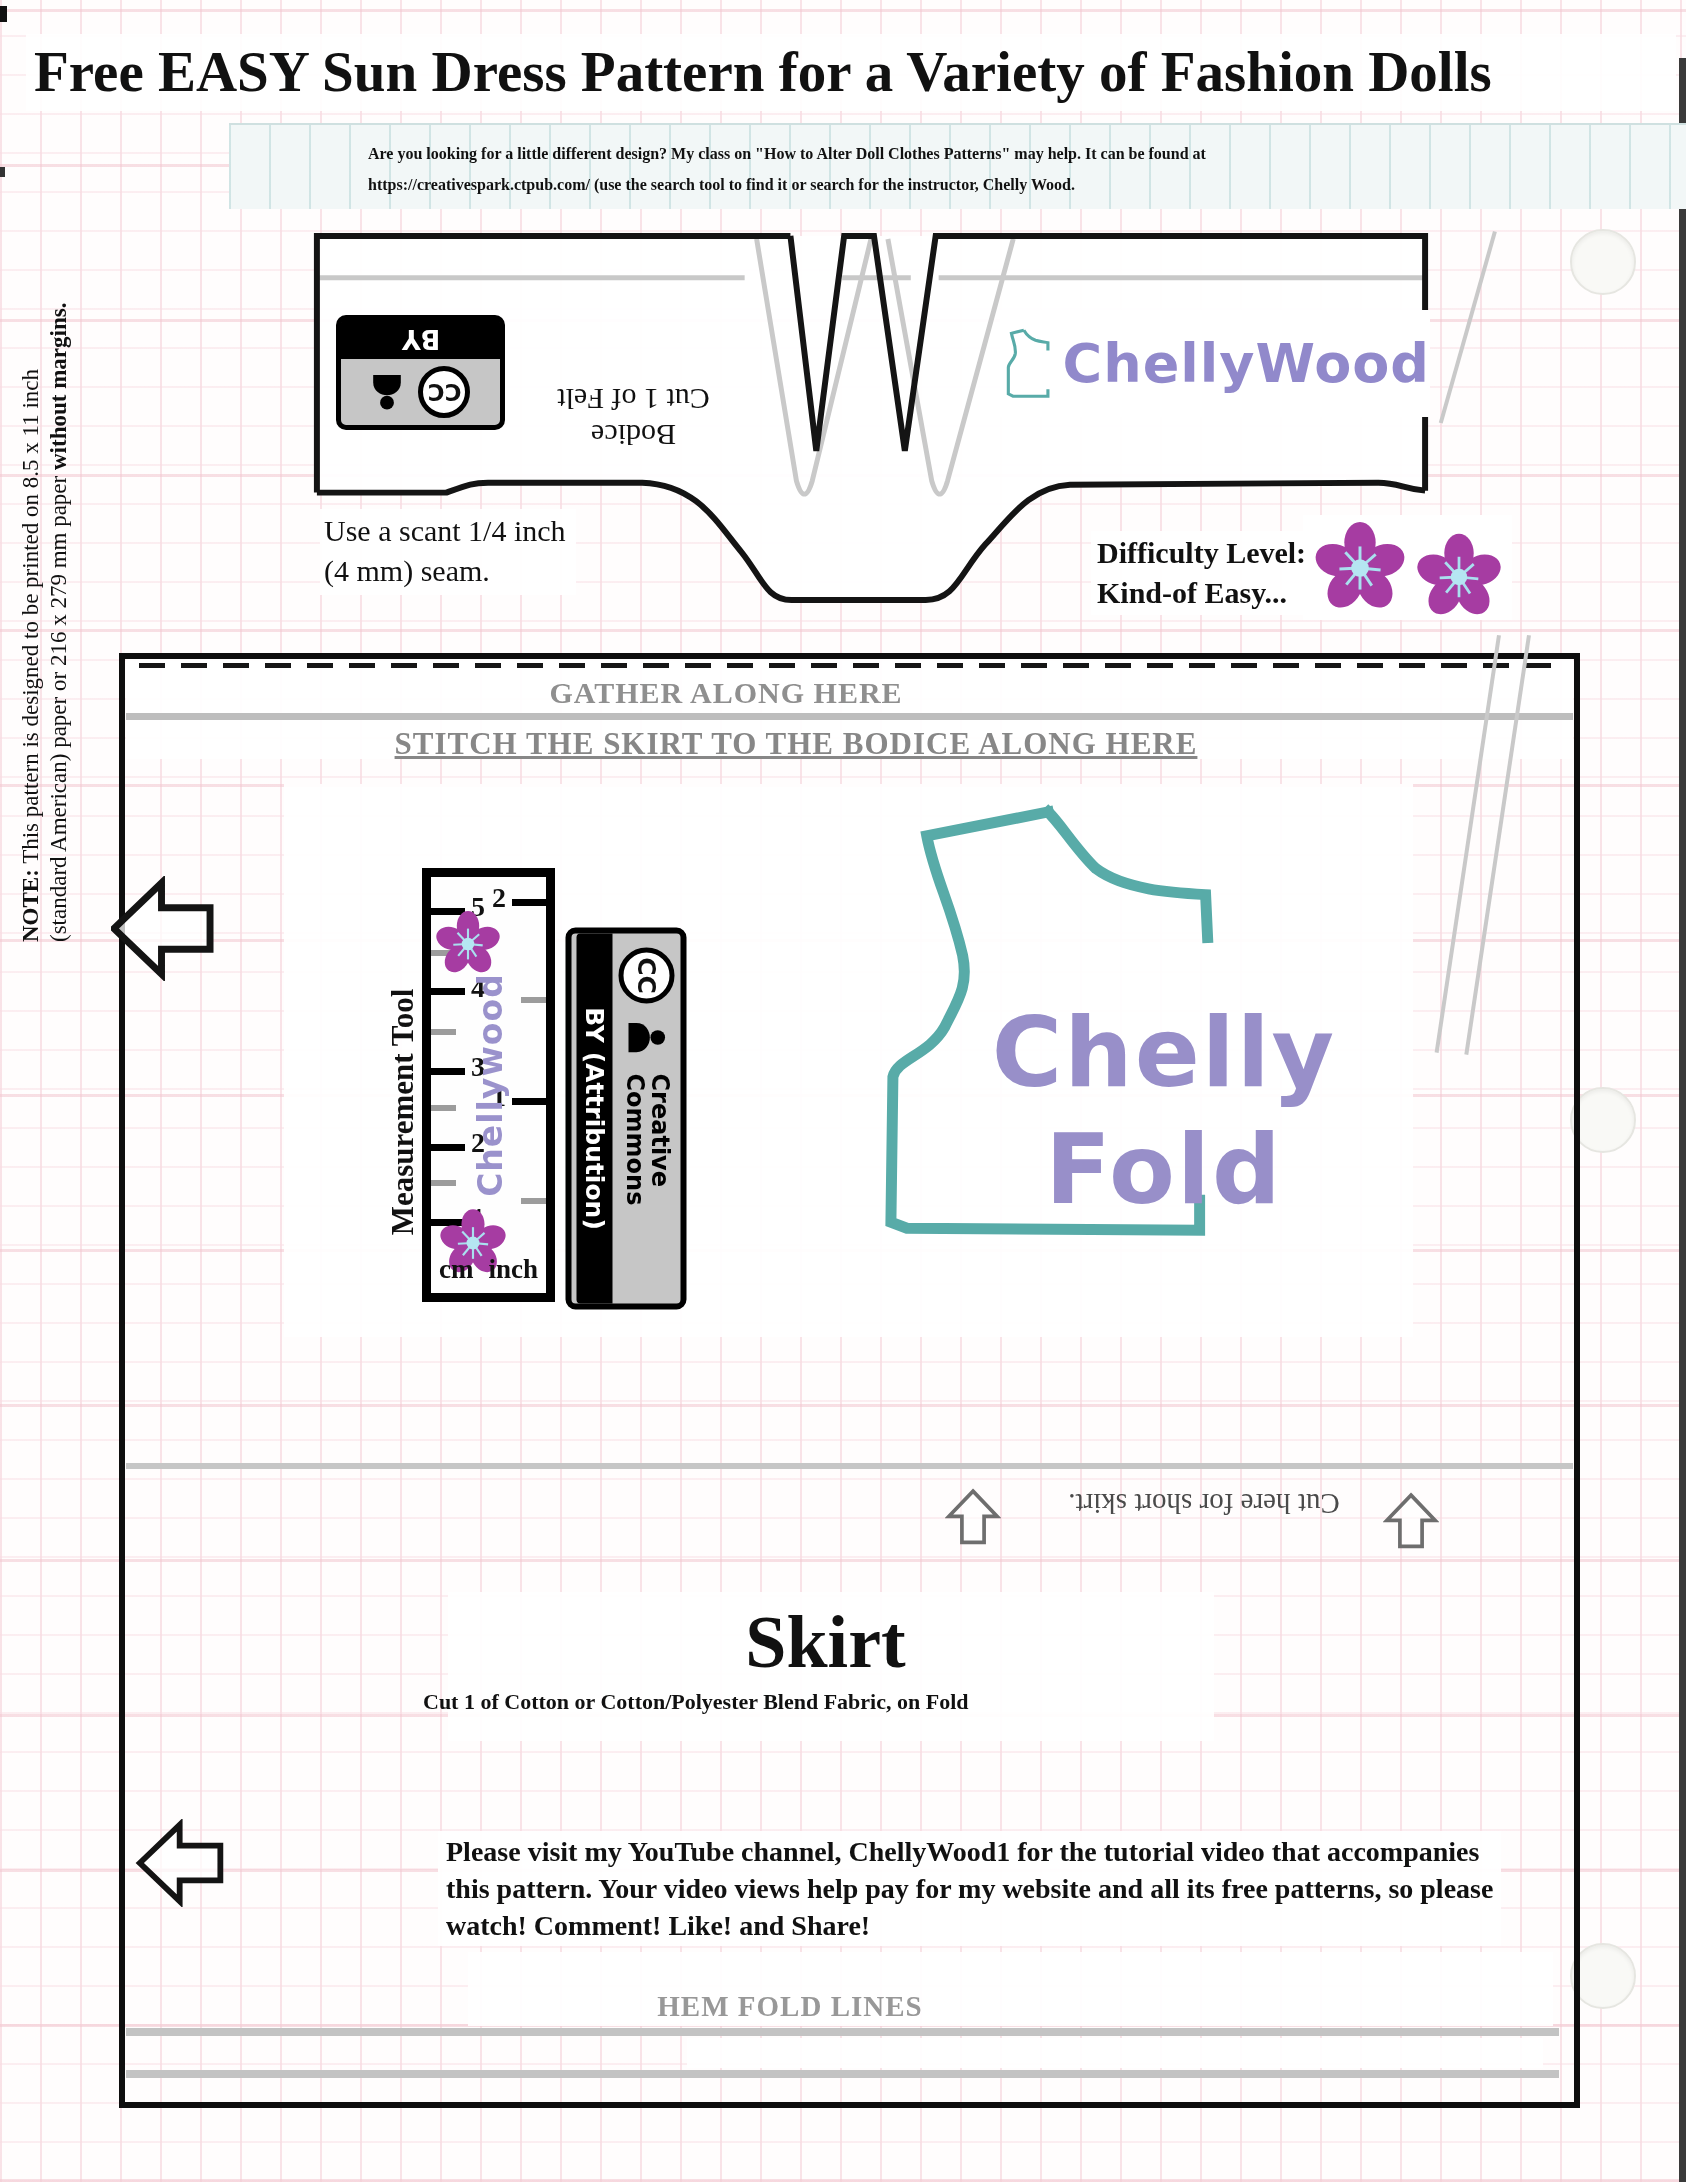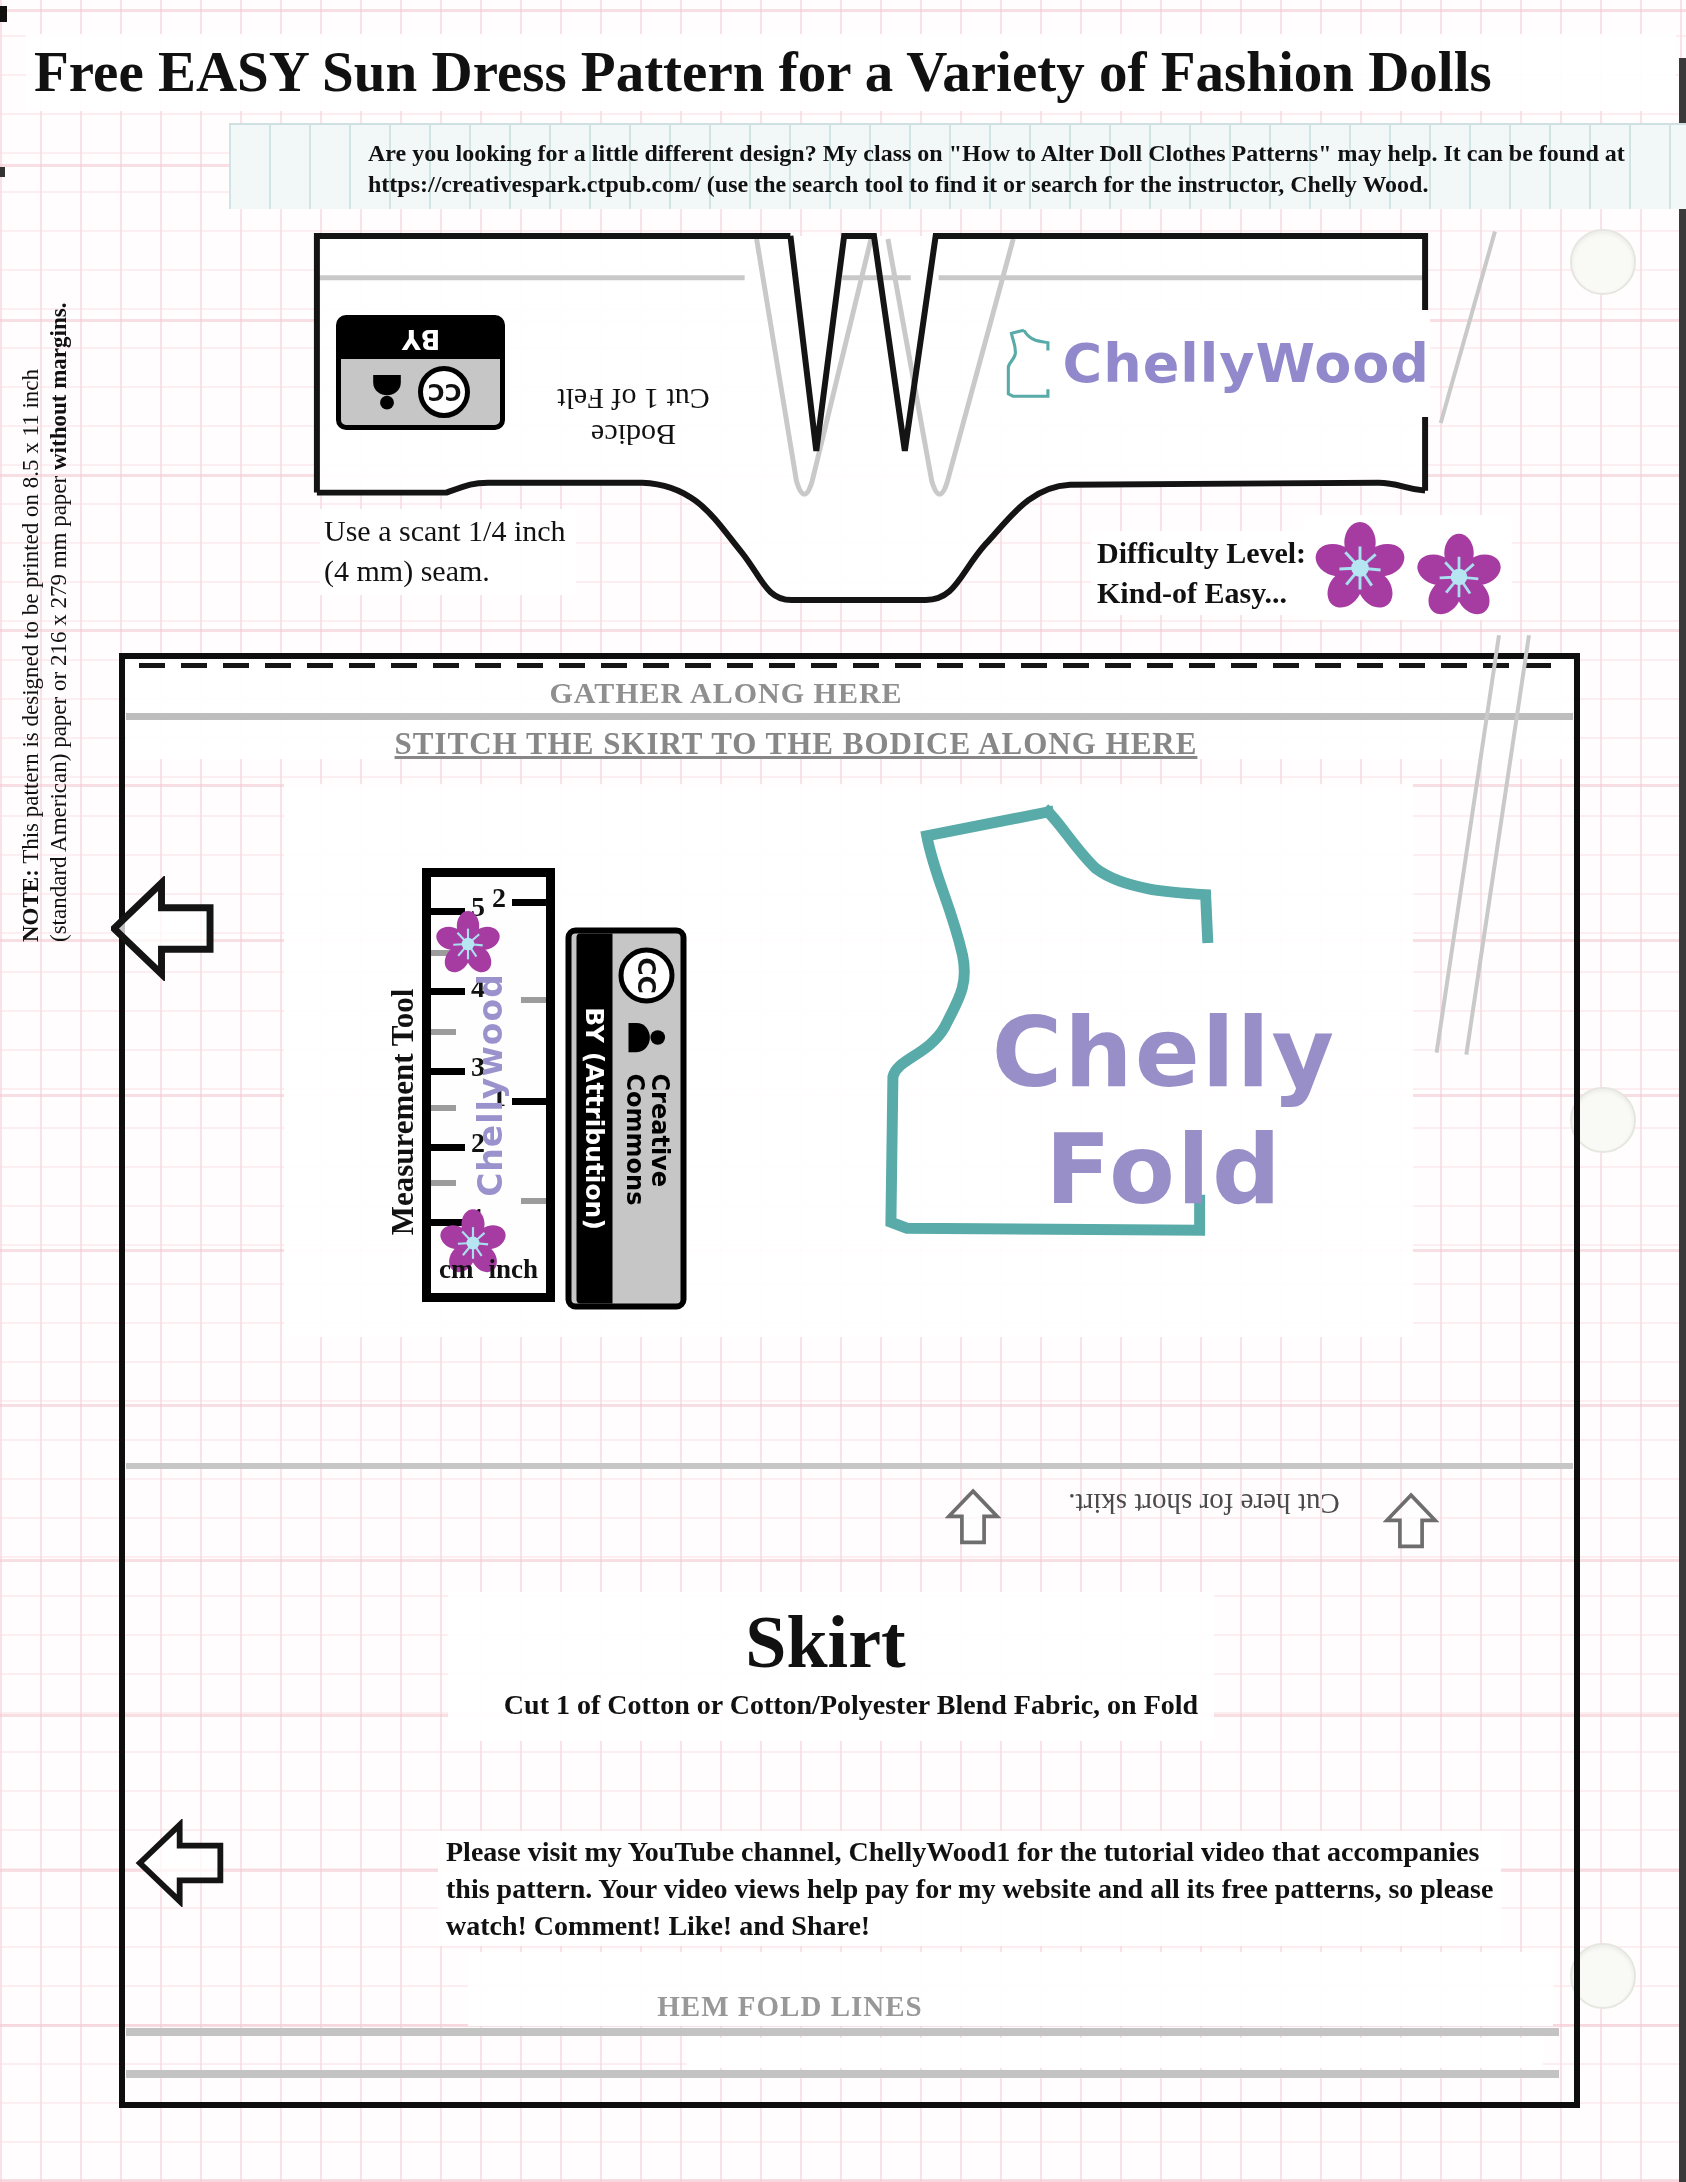--- a/index.html
+++ b/index.html
@@ -19,21 +19,21 @@
   .corner-mark1{left:0;top:6px;width:7px;height:16px;background:#111;}
   .corner-mark2{left:0;top:167px;width:5px;height:10px;background:#333;}
   .intro-band{left:229px;top:123px;width:1458px;height:84px;
     background-color:#f2f7f7;
     background-image:repeating-linear-gradient(90deg, rgba(200,224,224,.8) 0 2px, transparent 2px 40px);
     border-top:2px solid #cfe0e0;}
   .hole{width:62px;height:62px;border-radius:50%;background:#f9f9f6;border:2px solid #e6e6e1;box-shadow:inset 0 2px 4px rgba(0,0,0,.06);}
   .hole1{left:1570px;top:229px;} .hole2{left:1570px;top:1087px;} .hole3{left:1570px;top:1943px;}
   .title{left:26px;top:34px;width:1642px;font-weight:700;font-size:57px;line-height:68px;
     background:rgba(255,255,255,.9);padding:4px 0 5px 8px;white-space:nowrap;}
-  .intro{left:368px;top:138px;font-weight:700;font-size:24px;line-height:31px;white-space:nowrap;}
+  .intro{left:368px;top:138px;font-weight:700;font-size:16px;line-height:31px;white-space:nowrap;}
   .side-note{left:-358px;top:511px;width:806px;height:56px;transform:rotate(-90deg);
     font-size:23px;line-height:28px;white-space:nowrap;}
   .side-note b{font-weight:700;}
   
   .bodice-svg{left:299px;top:224px;width:1144px;height:393px;}
   .badge-sm{left:336px;top:315px;width:169px;height:115px;transform:rotate(180deg);
     box-sizing:border-box;border:5px solid #000;border-radius:10px;background:#c6c6c6;
     font-family:"DejaVu Sans", sans-serif;}
   .badge-sm .row{height:66px;display:flex;align-items:center;justify-content:center;gap:14px;}
   .cc-circle{box-sizing:border-box;border:5px solid #000;border-radius:50%;background:#fff;
@@ -99,21 +99,21 @@
   .chelly-logo{left:945px;top:995px;width:438px;text-align:center;
     font-family:"DejaVu Sans",sans-serif;font-weight:700;font-size:96px;line-height:117px;color:#988fc9;letter-spacing:2px;}
   
   .cutshort-line{left:126px;top:1463px;width:1447px;height:6px;background:#c6c6c6;}
   .uarrow1{left:945px;top:1481px;width:56px;height:72px;}
   .uarrow2{left:1383px;top:1485px;width:56px;height:72px;}
   .cutshort-label{left:1015px;top:1487px;width:378px;transform:rotate(180deg);
     text-align:center;font-size:29px;color:#4a4a4a;}
   
   .skirt-title{left:527px;top:1600px;width:597px;text-align:center;font-weight:700;font-size:74px;}
-  .cut-note{left:423px;top:1689px;width:856px;text-align:center;font-weight:700;font-size:28px;}
+  .cut-note{left:423px;top:1689px;width:856px;text-align:left;font-weight:700;font-size:22px;}
   .yt-para{left:438px;top:1831px;font-weight:700;font-size:28px;line-height:37px;white-space:nowrap;
     background:rgba(255,255,255,.95);padding:2px 8px;}
   .hem-label{left:143px;top:1990px;width:1294px;text-align:center;font-weight:700;font-size:29px;color:#989898;letter-spacing:1px;}
   .hem1{left:126px;top:2028px;width:1433px;height:8px;background:#c3c3c3;}
   .hem2{left:126px;top:2070px;width:1433px;height:8px;background:#c3c3c3;}
 </style>
 </head>
 <body>
 
 <div id="page">

